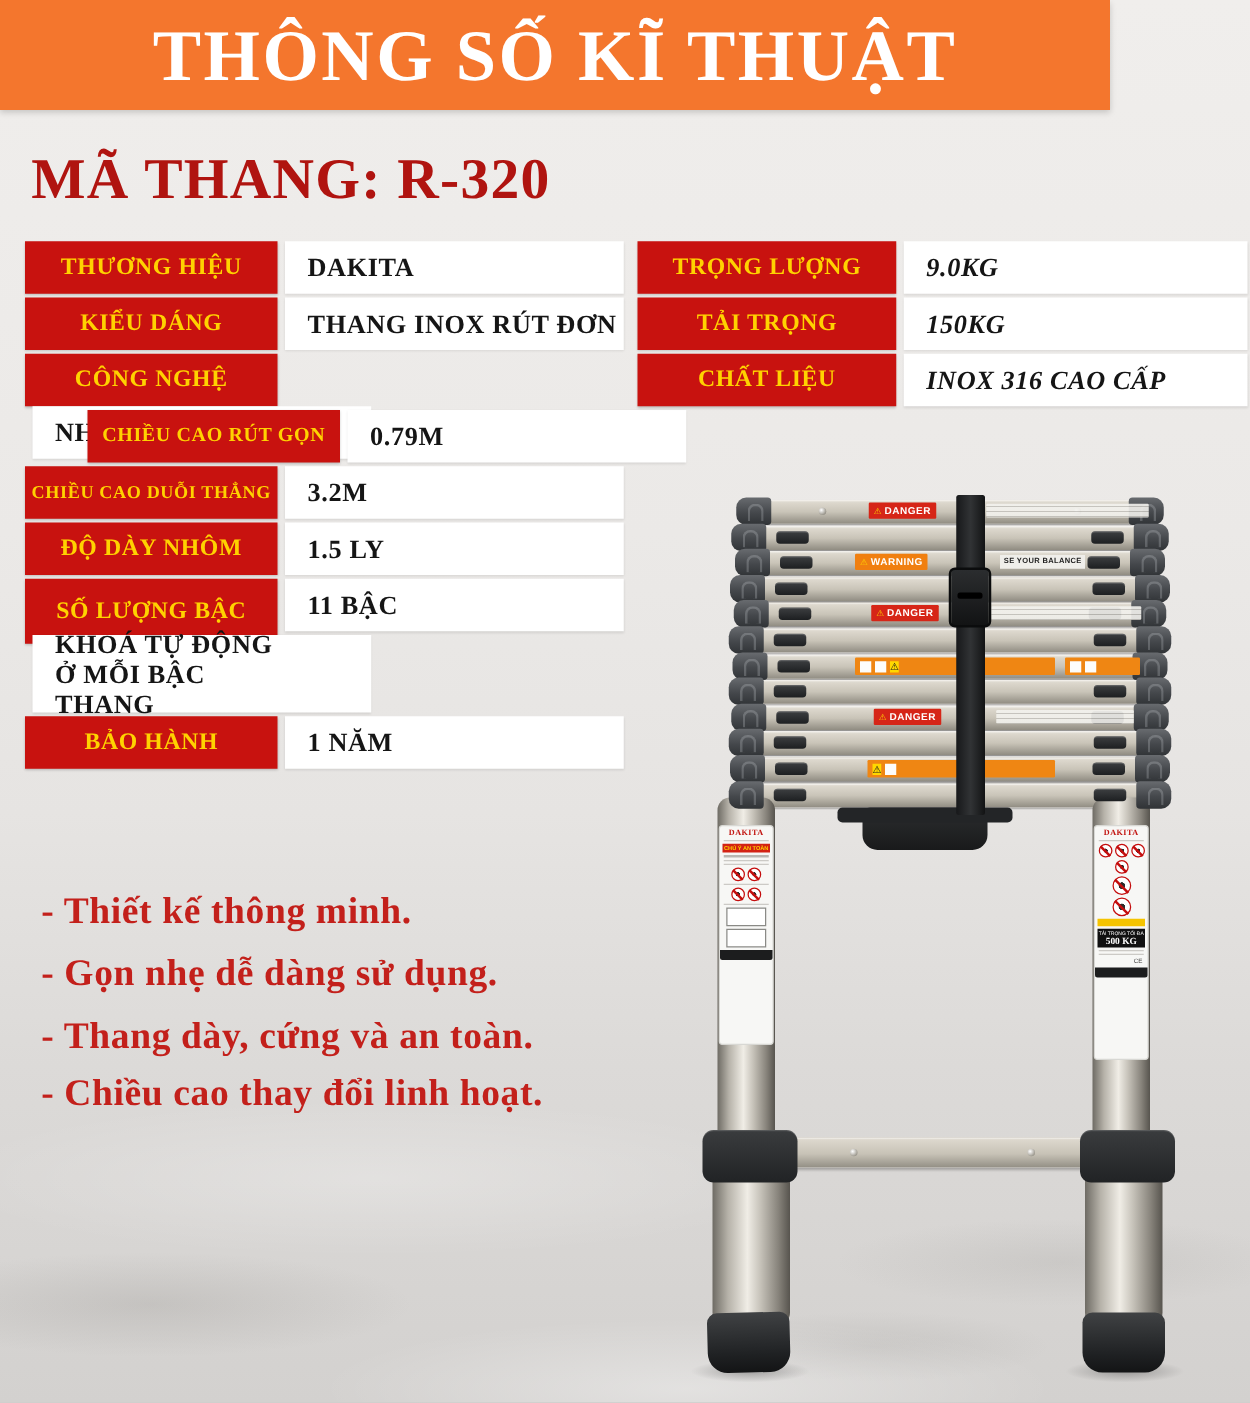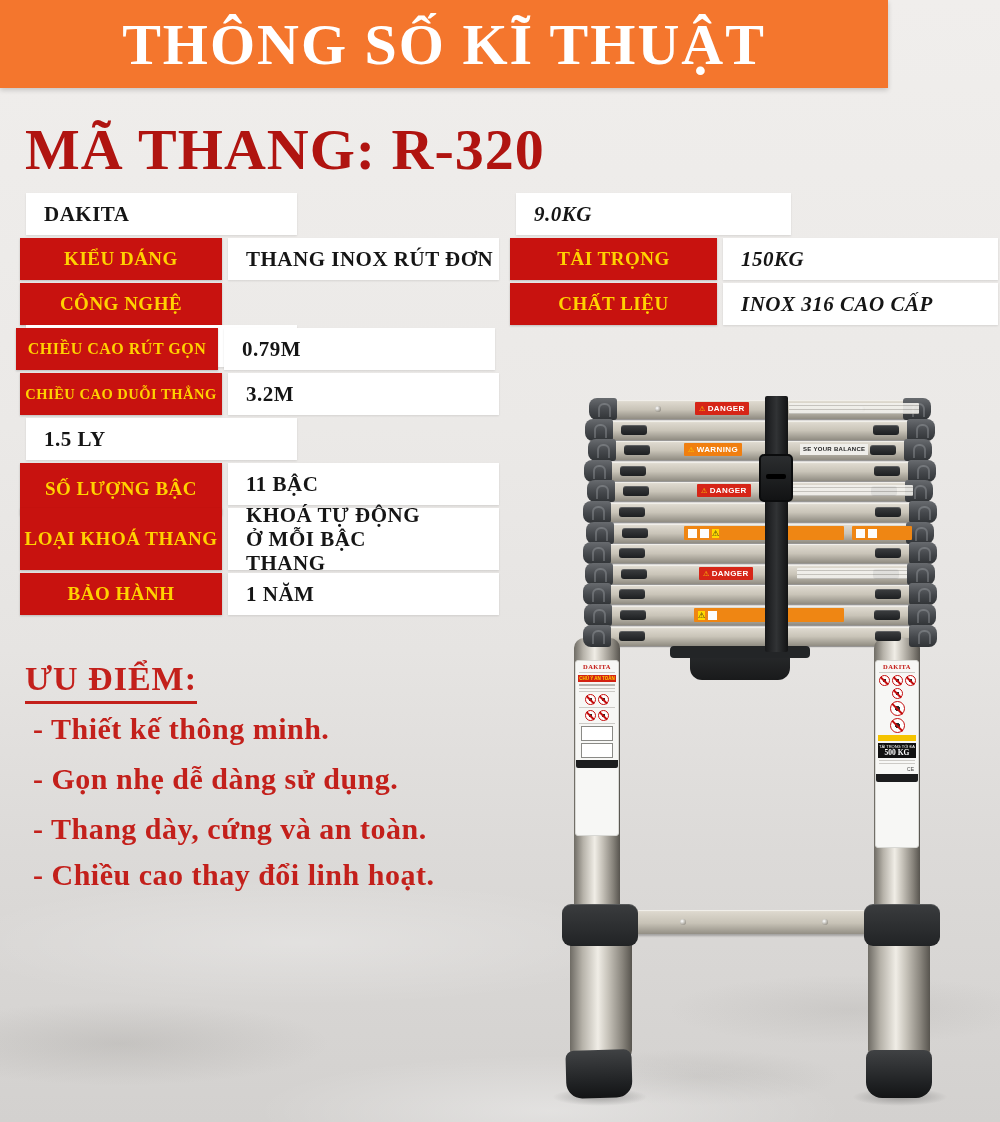--- a/index.html
+++ b/index.html
@@ -11,21 +11,21 @@
     background:
       radial-gradient(ellipse 300px 60px at 12% 93%, rgba(120,117,112,.18), transparent 70%),
       radial-gradient(ellipse 420px 80px at 55% 99%, rgba(255,255,255,.35), transparent 70%),
       radial-gradient(ellipse 260px 50px at 85% 90%, rgba(130,128,124,.14), transparent 70%),
       radial-gradient(ellipse 500px 90px at 30% 84%, rgba(255,255,255,.25), transparent 70%),
       radial-gradient(ellipse 200px 40px at 70% 96%, rgba(110,108,104,.12), transparent 70%);}
   
   .header{position:absolute;left:0;top:0;width:888px;height:88px;background:#f4762d;
     box-shadow:0 2px 5px rgba(0,0,0,.18);display:flex;align-items:center;justify-content:center;}
   .header h1{margin:0;color:#fff;font-size:58px;font-weight:bold;letter-spacing:2px;}
-  .product-code{position:absolute;left:25px;top:116px;color:#b01410;font-size:58px;font-weight:bold;letter-spacing:1px;}
+  .product-code{position:absolute;left:25px;top:116px;color:#b01410;font-size:46px;font-weight:bold;letter-spacing:1px;}
   
   .spec-row{position:absolute;display:flex;}
   .spec-label{background:#c8120f;color:#ffd200;font-weight:bold;text-align:center;
     display:flex;align-items:center;justify-content:center;font-size:19px;letter-spacing:.5px;
     box-shadow:0 1px 2px rgba(0,0,0,.2);}
   .spec-label.sm1{font-size:16px;}
   .spec-label.sm2{font-size:14.5px;}
   .spec-value{background:#fff;color:#151515;font-weight:bold;font-size:21px;
     display:flex;align-items:center;padding-left:18px;letter-spacing:.5px;
     box-shadow:0 1px 2px rgba(0,0,0,.10);line-height:1.15;}
@@ -126,70 +126,71 @@
   <div class="floor-tex"></div>
 
   <div class="header">
     <h1>THÔNG SỐ KĨ THUẬT</h1>
   </div>
 
   <div class="product-code">MÃ THANG: R-320</div>
 
   <div class="lcol">
     <div class="spec-row" style="left:20px;top:193px;">
+      <div class="spec-label" style="height:42px;">THƯƠNG HIỆU</div>
       <div class="spec-value" style="height:42px;margin-left:6px;">DAKITA</div>
     </div>
     <div class="spec-row" style="left:20px;top:238px;">
       <div class="spec-label" style="height:42px;">KIỂU DÁNG</div>
       <div class="spec-value" style="height:42px;margin-left:6px;">THANG INOX RÚT ĐƠN</div>
     </div>
     <div class="spec-row" style="left:20px;top:283px;flex-direction:column;">
       <div class="spec-label" style="height:42px;">CÔNG NGHỆ</div>
       <div class="spec-value" style="height:42px;margin-left:6px;">NHẬT BẢN</div>
     </div>
-    <div class="spec-row" style="left:16px;top:328px;">
+    <div class="spec-row" style="left:27px;top:328px;padding-left:43px;">
       <div class="spec-label sm1" style="height:42px;">CHIỀU CAO RÚT GỌN</div>
       <div class="spec-value" style="height:42px;margin-left:6px;">0.79M</div>
     </div>
     <div class="spec-row" style="left:20px;top:373px;">
       <div class="spec-label sm2" style="height:42px;">CHIỀU CAO DUỖI THẲNG</div>
       <div class="spec-value" style="height:42px;margin-left:6px;">3.2M</div>
     </div>
     <div class="spec-row" style="left:20px;top:418px;">
+      <div class="spec-label" style="height:42px;">ĐỘ DÀY NHÔM</div>
       <div class="spec-value" style="height:42px;margin-left:6px;">1.5 LY</div>
     </div>
     <div class="spec-row" style="left:20px;top:463px;">
       <div class="spec-label" style="height:52px;">SỐ LƯỢNG BẬC</div>
       <div class="spec-value" style="height:42px;margin-left:6px;">11 BẬC</div>
     </div>
     <div class="spec-row" style="left:20px;top:508px;">
-      <div class="spec-label" style="height:62px;">LOẠI KHOÁ THANG</div>
       <div class="spec-value" style="height:62px;margin-left:6px;width:191px;padding-right:62px;">KHOÁ TỰ ĐỘNG Ở MỖI BẬC THANG</div>
     </div>
     <div class="spec-row" style="left:20px;top:573px;">
       <div class="spec-label" style="height:42px;text-align:center;">BẢO HÀNH</div>
       <div class="spec-value" style="height:42px;margin-left:6px;">1 NĂM</div>
     </div>
   </div>
 
   <div class="rcol">
     <div class="spec-row" style="left:510px;top:193px;">
+      <div class="spec-label" style="height:42px;">TRỌNG LƯỢNG</div>
       <div class="spec-value" style="height:42px;margin-left:6px;">9.0KG</div>
     </div>
     <div class="spec-row" style="left:510px;top:238px;">
       <div class="spec-label" style="height:42px;">TẢI TRỌNG</div>
       <div class="spec-value" style="height:42px;margin-left:6px;">150KG</div>
     </div>
     <div class="spec-row" style="left:510px;top:283px;">
       <div class="spec-label" style="height:42px;">CHẤT LIỆU</div>
       <div class="spec-value" style="height:42px;margin-left:6px;">INOX 316 CAO CẤP</div>
     </div>
   </div>
 
-  <div class="adv-head">ƯU ĐIỂM:</div>
   <div class="adv-item" style="top:762px;">- Gọn nhẹ dễ dàng sử dụng.</div>
   <div class="adv-item" style="top:712px;">- Thiết kế thông minh.</div>
   <div class="adv-item" style="top:812px;">- Thang dày, cứng và an toàn.</div>
   <div class="adv-item" style="top:858px;">- Chiều cao thay đổi linh hoạt.</div>
 
   <div class="ladder">
     <div class="fshadow" style="left:4px;"></div>
     <div class="fshadow" style="left:304px;"></div>
 
     <div class="stack">

